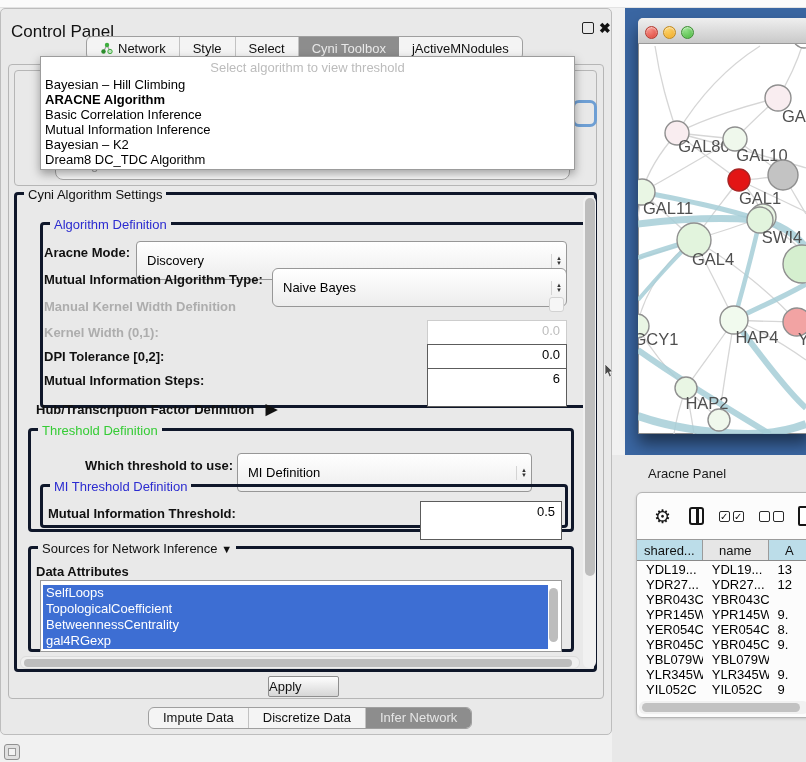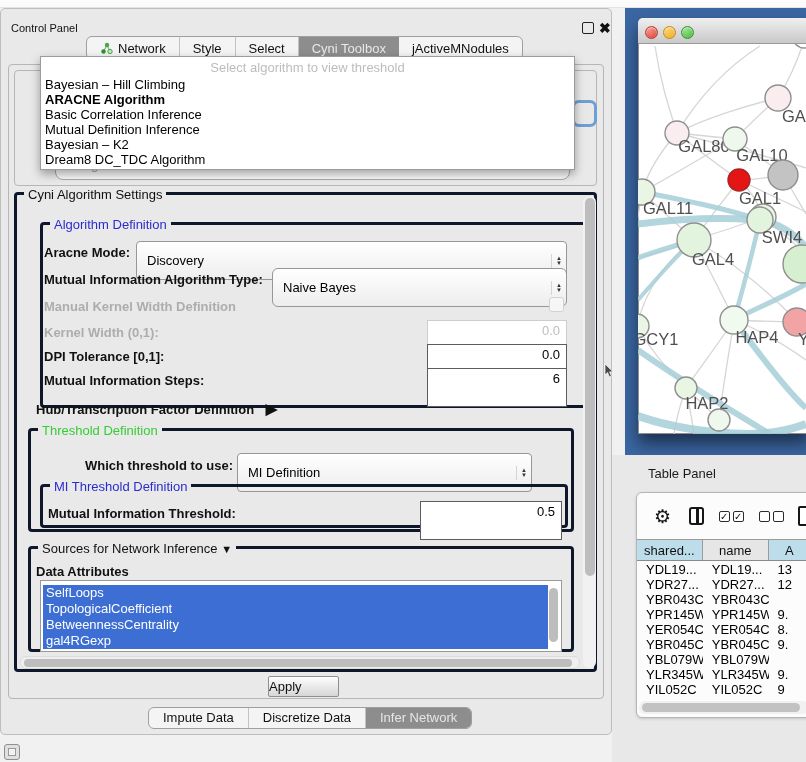--- a/index.html
+++ b/index.html
@@ -4,21 +4,21 @@
 <style>
   * { margin:0; padding:0; box-sizing:border-box; }
   html,body { width:806px; height:762px; overflow:hidden; background:#f1f1f1;
               font-family:"Liberation Sans", sans-serif; }
   .abs { position:absolute; }
   
   #top-strip { left:0; top:0; width:806px; height:8px; background:#fbfbfb; border-bottom:1px solid #e3e3e3; }
   
   #control-panel { left:0; top:8px; width:612px; height:727px; background:#e9e9e9;
                    border:1px solid #bdbdbd; border-radius:5px; }
-  #cp-title { left:10px; top:13px; font-size:11px; color:#111; }
+  #cp-title { left:10px; top:13px; font-size:17px; color:#111; }
   #cp-float { left:581px; top:13px; width:12px; height:12px; border:1.6px solid #222; border-radius:2px; }
   #cp-close { left:598px; top:11px; font-size:14px; font-weight:bold; color:#111; }
   
   #tab-bar { left:86px; top:36px; height:24px; display:flex; align-items:stretch;
              border:1px solid #9f9f9f; border-radius:6px; background:#f4f4f4; overflow:hidden; }
   .tab { display:flex; align-items:center; gap:5px; padding:0 13px; font-size:13px; color:#111;
          border-right:1px solid #c2c2c2; background:transparent; white-space:nowrap; }
   .tab:last-child { border-right:none; }
   .tab.selected { background:#8d8d8d; color:#e9e9e9; border-right:none; }
   
@@ -153,21 +153,21 @@
   <span>galFiltered.sif default node</span>
 </div>
 <div id="ghost-focus" class="abs"></div>
 
 <div id="algo-dropdown" class="abs">
   <div id="algo-placeholder">Select algorithm to view threshold</div>
   <div id="dd-items">
       <div class="algo-item">Bayesian – Hill Climbing</div>
       <div class="algo-item bold">ARACNE Algorithm</div>
       <div class="algo-item">Basic Correlation Inference</div>
-      <div class="algo-item">Mutual Definition Inference</div>
+      <div class="algo-item">Mutual Information Inference</div>
       <div class="algo-item">Bayesian – K2</div>
       <div class="algo-item">Dream8 DC_TDC Algorithm</div>
     </div>
 </div>
 
 <div class="group" style="left:14px; top:192px; width:583px; height:480px;">
   <span class="gtitle black">Cyni Algorithm Settings</span>
 </div>
 
 <div class="group" style="left:40px; top:222px; width:547px; height:186px;">
@@ -180,21 +180,21 @@
 </div>
 <span class="lbl" style="left:44px; top:272px;">Mutual Information Algorithm Type:</span>
 <div class="combo" style="left:272px; top:268px; width:295px;border-radius:6px;">
   <span class="val">Naive Bayes</span>
   <span class="arrows">▲<br>▼</span>
 </div>
 <span class="lblg" style="left:44px; top:299px;">Manual Kernel Width Definition</span>
 <div class="cb" style="left:549px; top:297px;"></div>
 <span class="lblg" style="left:44px; top:325px;">Kernel Width (0,1):</span>
 <div class="inputbox dis" style="left:427px; top:320px; width:140px;">0.0</div>
-<span class="lbl" style="left:44px; top:349px;">DPI Tolerance [0,1]:</span>
+<span class="lbl" style="left:44px; top:349px;">DPI Tolerance [0,2]:</span>
 <div class="inputbox en" style="left:427px; top:344px; width:140px;">0.0</div>
 <span class="lbl" style="left:44px; top:373px;">Mutual Information Steps:</span>
 <div class="inputbox en" style="left:427px; top:368px; width:140px;">6</div>
 
 <span class="lbl" style="left:36px; top:400px;">
   <span>Hub/Transcription Factor Definition</span>
   <span style="font-size:15px; margin-left:8px;">▶</span>
 </span>
 
 <div class="group" style="left:28px; top:428px; width:546px; height:104px;">
@@ -313,21 +313,21 @@
     <circle cx="734" cy="320" r="14" fill="#f1faee" stroke="#8f8f8f" stroke-width="1.4"></circle>
     <text x="757" y="343" text-anchor="middle" font-size="16.5" fill="#4f4f4f" font-family="Liberation Sans, sans-serif">HAP4</text>
     <circle cx="797" cy="322" r="14" fill="#f2a3a3" stroke="#8f8f8f" stroke-width="1.4"></circle>
     <text x="798" y="345" text-anchor="start" font-size="16.5" fill="#4f4f4f" font-family="Liberation Sans, sans-serif">Y</text>
     <circle cx="686" cy="388" r="11" fill="#e9f6e4" stroke="#8f8f8f" stroke-width="1.4"></circle>
     <text x="707" y="409" text-anchor="middle" font-size="16.5" fill="#4f4f4f" font-family="Liberation Sans, sans-serif">HAP2</text>
     <circle cx="719" cy="420" r="11" fill="#eff8ec" stroke="#8f8f8f" stroke-width="1.4"></circle>
   </svg>
 
 <div id="table-region" class="abs"></div>
-<span id="table-title" class="abs">Table Panel</span>
+<span id="table-title" class="abs">Aracne Panel</span>
 <div id="table-card" class="abs">
   <div id="tbl-toolbar">
     <span id="gear">⚙</span>
     <span id="col-icon">
         <div></div>
       </span>
     <span class="ckpair">
       <span class="ck">✓</span>
         <span class="ck">✓</span>
     </span>

